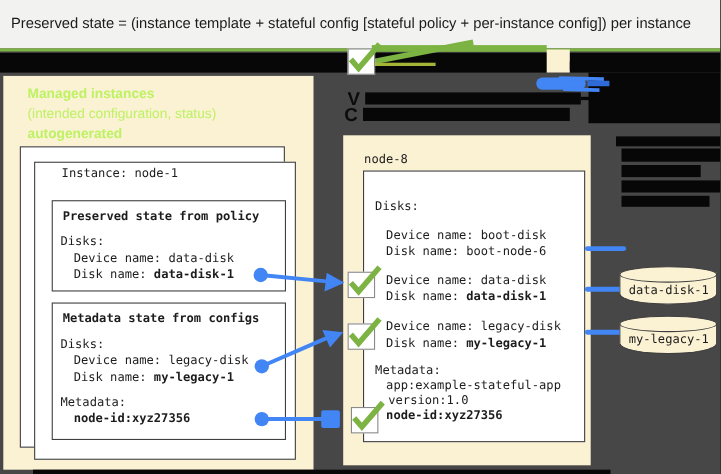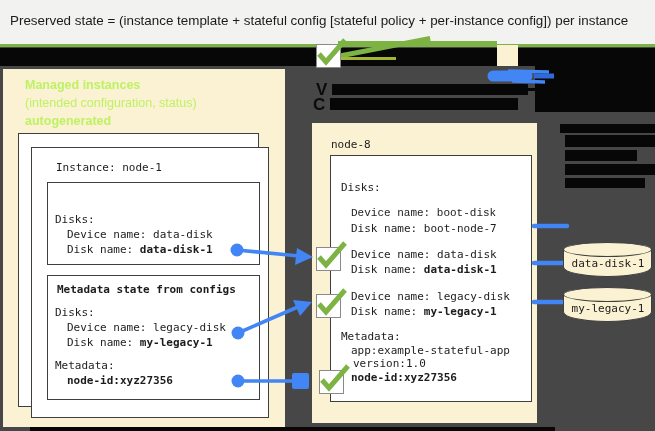--- a/index.html
+++ b/index.html
@@ -65,41 +65,42 @@
   <div class="abs blackbar" style="left:565px;top:164px;width:90px;height:11px;"></div>
   <div class="abs blackbar" style="left:565px;top:178px;width:80px;height:10px;"></div>
 
   <div class="abs cream" style="left:3px;top:69px;width:282px;height:358px;"></div>
   <div class="abs lp-head b" style="left:25px;top:78px;">Managed instances</div>
   <div class="abs lp-head" style="left:25px;top:96px;">(intended configuration, status)</div>
   <div class="abs lp-head b" style="left:25px;top:114px;">autogenerated</div>
 
   <div class="abs whitebox" style="left:18px;top:133px;width:239px;height:272px;"></div>
   <div class="abs whitebox" style="left:31px;top:147px;width:236px;height:269px;"></div>
-  <div class="abs mono" style="left:56px;top:151px;margin-top:10px;">Instance: node-1</div>
+  <div class="abs mono" style="left:56px;top:151px;">Instance: node-1</div>
 
   <div class="abs innerbox" style="left:47px;top:182px;width:211px;height:81px;"></div>
+  <div class="abs mono b" style="left:57px;top:190px;">Preserved state from policy</div>
   <div class="abs mono" style="left:55px;top:213px;">Disks:</div>
   <div class="abs mono" style="left:67px;top:228px;">Device name: data-disk</div>
   <div class="abs mono" style="left:67px;top:243px;"><span>Disk name: </span><span class="b">data-disk-1</span></div>
 
   <div class="abs innerbox" style="left:47px;top:275px;width:211px;height:123px;"></div>
   <div class="abs mono b" style="left:57px;top:283px;">Metadata state from configs</div>
   <div class="abs mono" style="left:55px;top:306px;">Disks:</div>
   <div class="abs mono" style="left:67px;top:321px;">Device name: legacy-disk</div>
   <div class="abs mono" style="left:67px;top:336px;"><span>Disk name: </span><span class="b">my-legacy-1</span></div>
   <div class="abs mono" style="left:55px;top:359px;">Metadata:</div>
   <div class="abs mono b" style="left:67px;top:374px;">node-id:xyz27356</div>
 
   <div class="abs cream" style="left:312px;top:123px;width:225px;height:300px;"></div>
   <div class="abs mono" style="left:331px;top:138px;">node-8</div>
   <div class="abs whitebox" style="left:330px;top:155px;width:200px;height:245px;"></div>
   <div class="abs mono" style="left:341px;top:181px;">Disks:</div>
-  <div class="abs mono" style="left:351px;top:207px;font-family:Liberation Mono, monospace;">Device name: boot-disk</div>
-  <div class="abs mono" style="left:351px;top:222px;">Disk name: boot-node-7</div>
+  <div class="abs mono" style="left:351px;top:207px;">Device name: boot-disk</div>
+  <div class="abs mono" style="left:351px;top:222px;">Disk name: boot-node-6</div>
   <div class="abs mono" style="left:351px;top:248px;">Device name: data-disk</div>
   <div class="abs mono" style="left:351px;top:263px;"><span>Disk name: </span><span class="b">data-disk-1</span></div>
   <div class="abs mono" style="left:351px;top:290px;">Device name: legacy-disk</div>
   <div class="abs mono" style="left:351px;top:305px;"><span>Disk name: </span><span class="b">my-legacy-1</span></div>
   <div class="abs mono" style="left:341px;top:330px;">Metadata:</div>
   <div class="abs mono" style="left:351px;top:344px;">app:example-stateful-app</div>
   <div class="abs mono" style="left:353px;top:357px;">version:1.0</div>
   <div class="abs mono b" style="left:351px;top:371px;">node-id:xyz27356</div>
 
   <svg class="abs" style="left:0;top:0;" width="655" height="431" viewBox="0 0 655 431">

